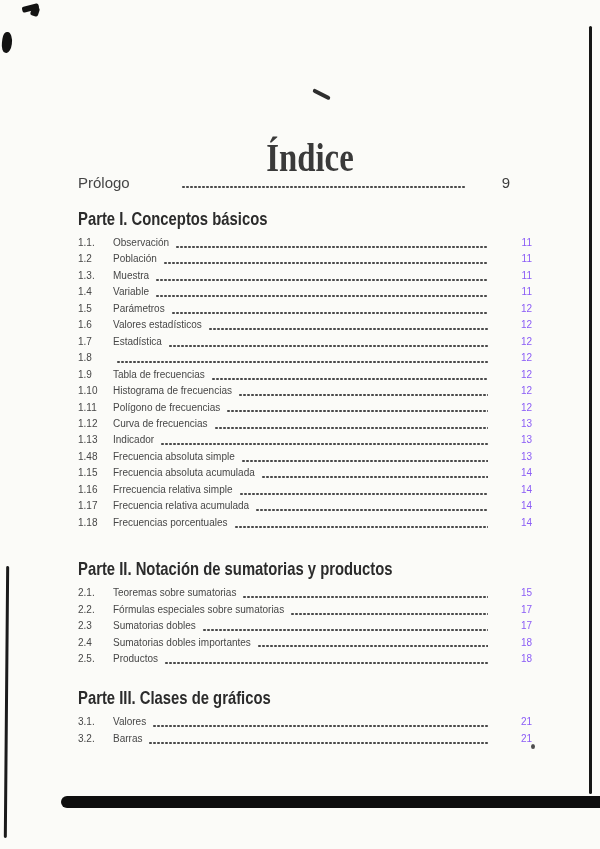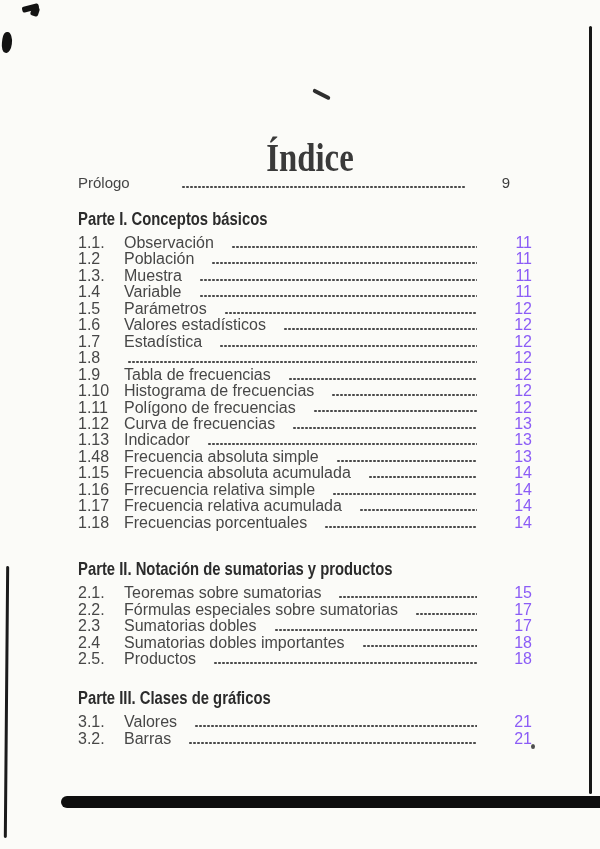--- a/index.html
+++ b/index.html
@@ -41,23 +41,22 @@
     margin:0 0 6px 0;
     font-size:19px;line-height:20px;font-weight:700;color:#2b2b2b;
     transform:scaleX(.78);transform-origin:left bottom;
     white-space:nowrap;
   }
   .toc-section:nth-child(2){margin-top:28px;}
   .toc-section:nth-child(3){margin-top:21px;}
 
   .row{
     display:flex;align-items:baseline;
-    line-height:16.45px;font-size:16px;color:#474747;
+    line-height:16.45px;font-size:10px;color:#474747;
     white-space:nowrap;
-    gap:11px;
   }
   .num{flex:none;width:35px;}
   .label{flex:none;padding-right:3px;}
   .pnum{flex:none;width:38px;text-align:right;color:#8b5cf6;}
 
   
   .dots{
     flex:1 1 auto;align-self:flex-end;
     height:4px;margin:0 6px 2.5px 4px;
     background-image:radial-gradient(circle at 1.5px 2px,#4a4a4a 1.02px,rgba(0,0,0,0) 1.5px);

